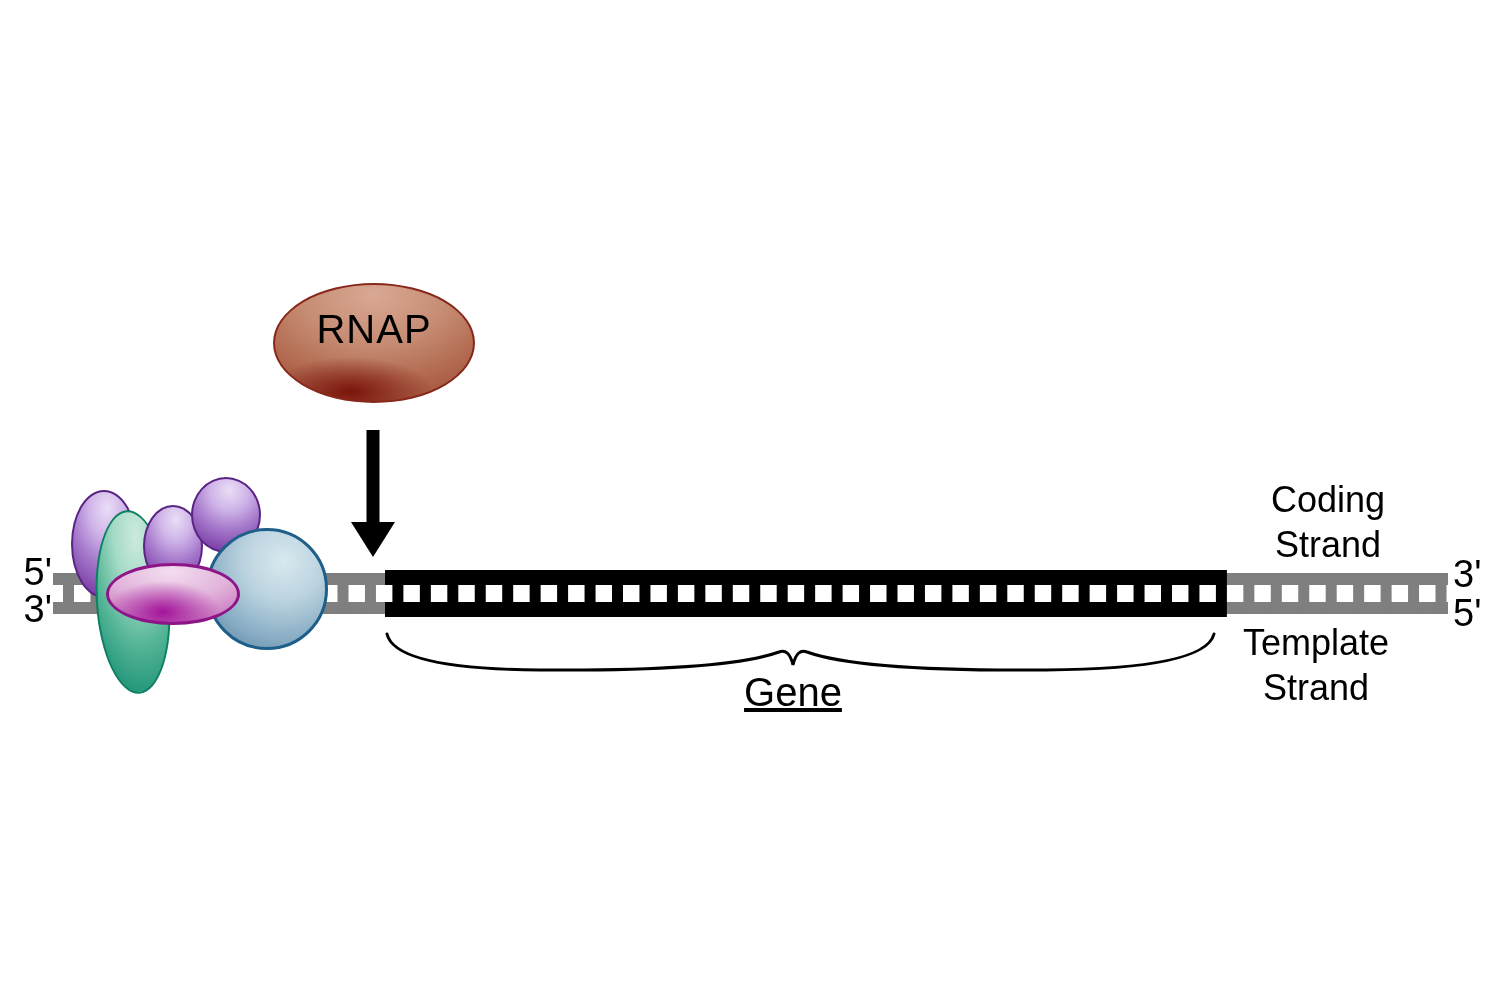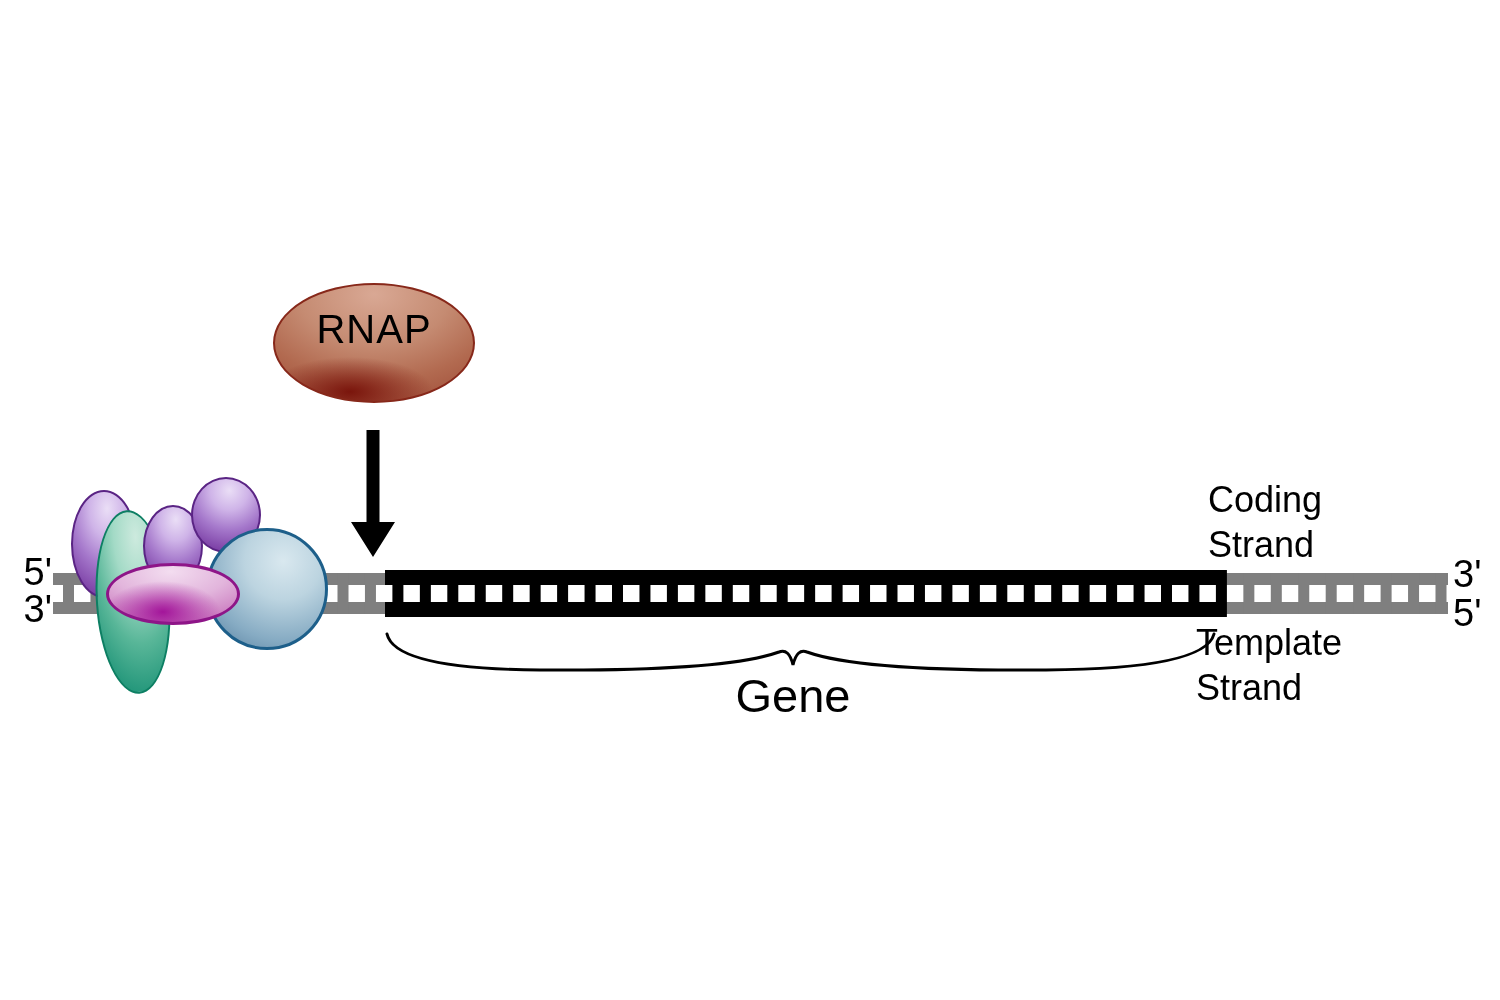--- a/index.html
+++ b/index.html
@@ -51,24 +51,24 @@
       radial-gradient(ellipse 45% 55% at 42% 82%, var(--magenta-dark) 0%, rgba(160,18,150,0) 100%),
       radial-gradient(ellipse 100% 110% at 48% 10%, #f3ddf0 0%, #e2b5dc 45%, #cb7cc0 82%, #bd62b2 100%);
   }
   
   .lbl{position:absolute;line-height:1;white-space:nowrap;z-index:7;}
   .end-lbl{font-size:38px;}
   .lbl-5-left{left:10px;top:553px;width:42px;text-align:right;}
   .lbl-3-left{left:10px;top:590px;width:42px;text-align:right;}
   .lbl-3-right{left:1453px;top:555px;}
   .lbl-5-right{left:1453px;top:594px;}
-  .strand-lbl{font-size:36px;line-height:45px;text-align:left;width:240px;}
+  .strand-lbl{font-size:36px;line-height:45px;text-align:center;width:240px;}
   .lbl-coding{left:1208px;top:477px;}
   .lbl-template{left:1196px;top:620px;}
-  .lbl-gene{font-size:47px;left:693px;top:672px;width:200px;text-align:center;}
+  .lbl-gene{font-size:40px;left:693px;top:672px;width:200px;text-align:center;text-decoration:underline;}
 </style>
 </head>
 <body>
 
 <div id="canvas">
 
   <svg id="diagram-svg" width="1500" height="1000" viewBox="0 0 1500 1000">
       <g>
         <rect x="53" y="573" width="1395" height="12" fill="#7f7f7f"></rect>
         <rect x="53" y="602" width="1395" height="12" fill="#7f7f7f"></rect>

